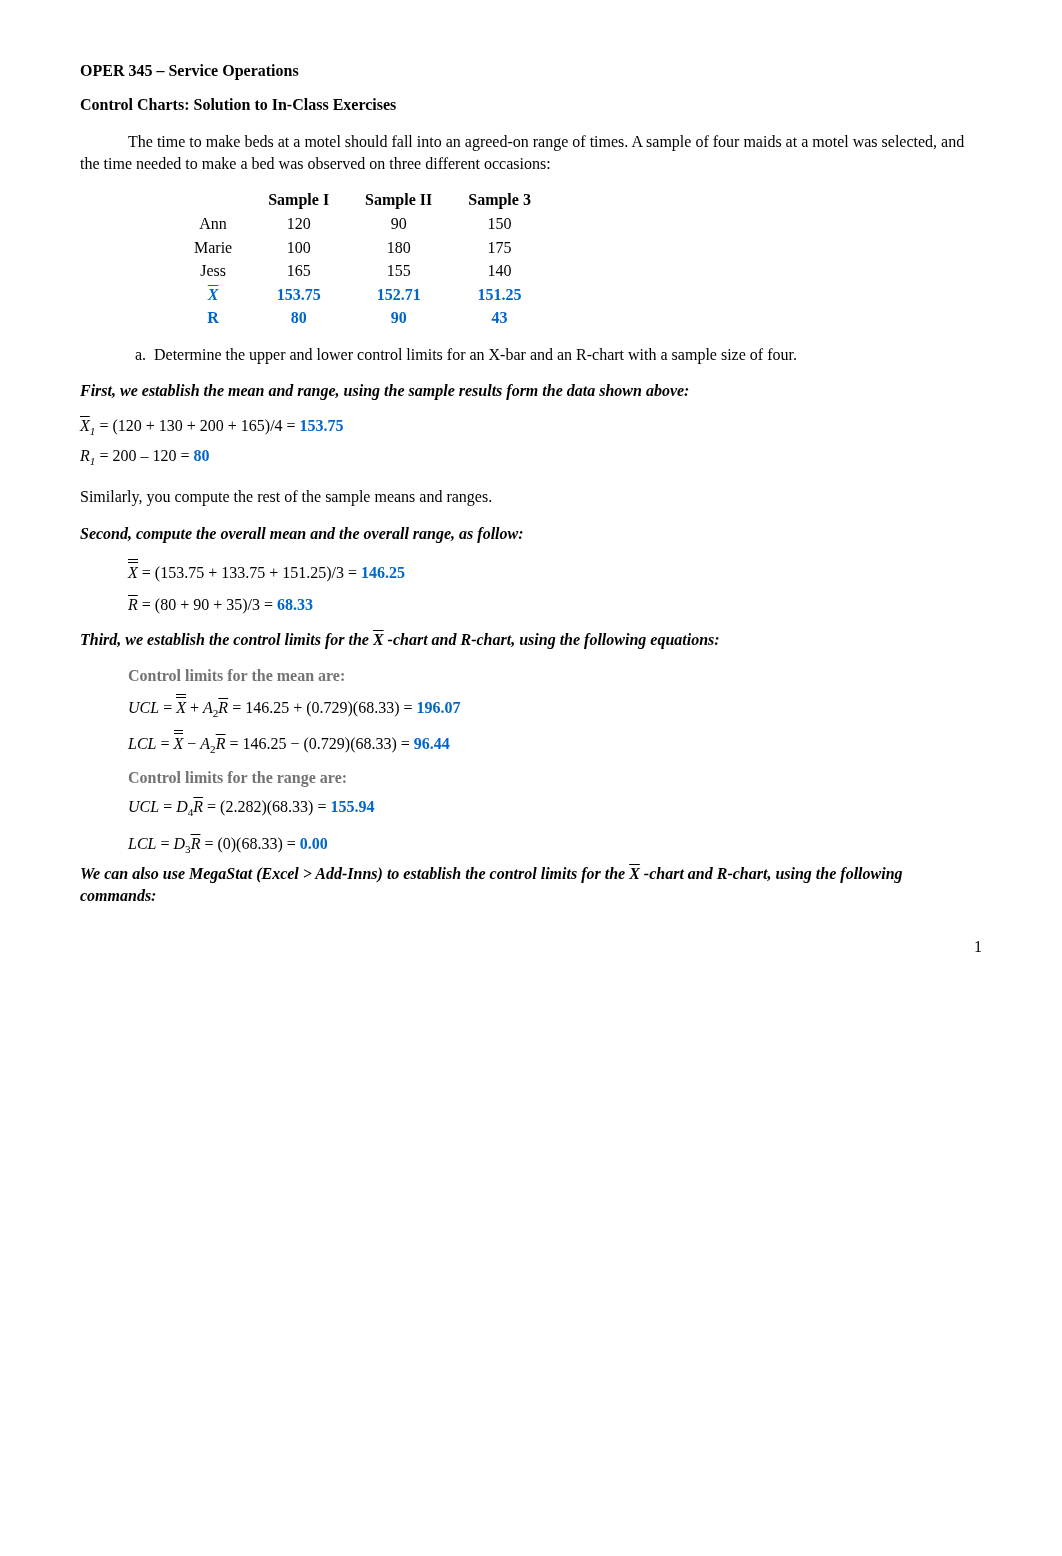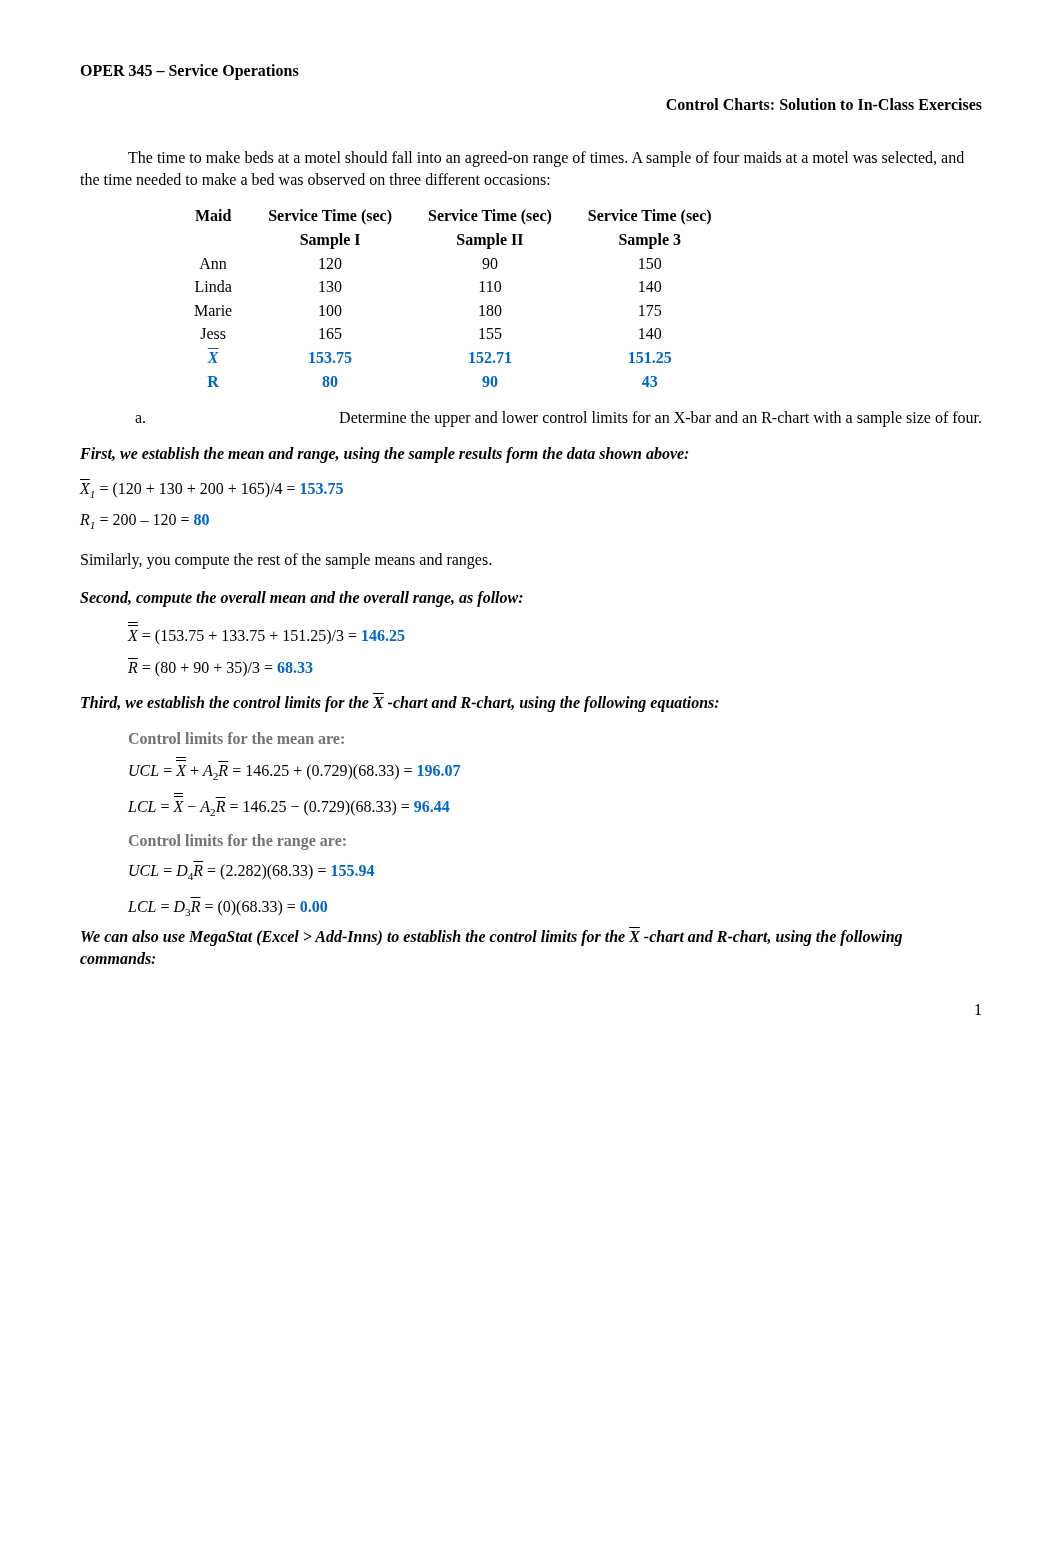--- a/index.html
+++ b/index.html
@@ -7,31 +7,31 @@
     font-size: 16px;
     color: #000;
     background: #fff;
     margin: 0;
     padding: 60px 80px 40px 80px;
     max-width: 1062px;
     box-sizing: border-box;
     line-height: 1.35;
   }
   .header-title { font-weight: bold; margin-bottom: 12px; }
-  .center { text-align: right; }
+  .center { text-align: left; }
   .subtitle { font-weight: bold; }
   .subtitle-blue { color: #0066cc; font-weight: bold; }
-  .para { text-indent: 48px; margin: 32px 0 14px 0; }
+  .para { text-indent: 48px; margin: 16px 0 14px 0; }
   table.tbl { margin: 0 auto 0 96px; border-collapse: collapse; }
   table.tbl td, table.tbl th { padding: 1px 18px; text-align: center; vertical-align: top; }
   table.tbl th { font-weight: bold; }
   .rowlabel { text-align: left; }
   .blue { color: #0066cc; font-weight: bold; }
   .xbar { font-style: italic; font-family: 'Times New Roman', serif; }
-  ol.alpha { list-style-type: lower-alpha; margin: 14px 0 14px 40px; padding-left: 30px; text-align: right; }
+  ol.alpha { list-style-type: lower-alpha; margin: 14px 0 14px 40px; padding-left: 30px; }
   ol.alpha li { padding-left: 4px; }
   .bi { font-weight: bold; font-style: italic; margin: 14px 0; }
   .eq-block { margin: 6px 0 6px 48px; }
   .eq-block.narrow { margin-left: 0; }
   .blue-plain { color: #0066cc; font-weight: bold; }
   .section-label { color: #737373; font-weight: bold; margin-left: 48px; margin-top: 10px; margin-bottom: 8px; }
   .overline { text-decoration: overline; display: inline-block; }
   .dbl-overline { position: relative; display: inline-block; padding-top: 3px; }
   .dbl-overline::before {
     content: '';
@@ -56,43 +56,31 @@
 <div class="header-title">OPER 345 – Service Operations</div>
 
 <div class="center">
   <div class="subtitle">Control Charts: Solution to In-Class Exercises</div>
 </div>
 
 <p class="para">The time to make beds at a motel should fall into an agreed-on range of times. A sample of four maids at a motel was selected, and the time needed to make a bed was observed on three different occasions:</p>
 
 <table class="tbl">
   <tbody>
-      <tr>
-    <th class="rowlabel">Maid</th>
-    <th>Service Time (sec)</th>
-    <th>Service Time (sec)</th>
-    <th>Service Time (sec)</th>
-  </tr>
   <tr>
     <th class="rowlabel"></th>
     <th>Sample I</th>
     <th>Sample II</th>
     <th>Sample 3</th>
   </tr>
   <tr>
     <td class="rowlabel">Ann</td>
     <td>120</td>
     <td>90</td>
     <td>150</td>
-  </tr>
-  <tr>
-    <td class="rowlabel">Linda</td>
-    <td>130</td>
-    <td>110</td>
-    <td>140</td>
   </tr>
   <tr>
     <td class="rowlabel">Marie</td>
     <td>100</td>
     <td>180</td>
     <td>175</td>
   </tr>
   <tr>
     <td class="rowlabel">Jess</td>
     <td>165</td>

